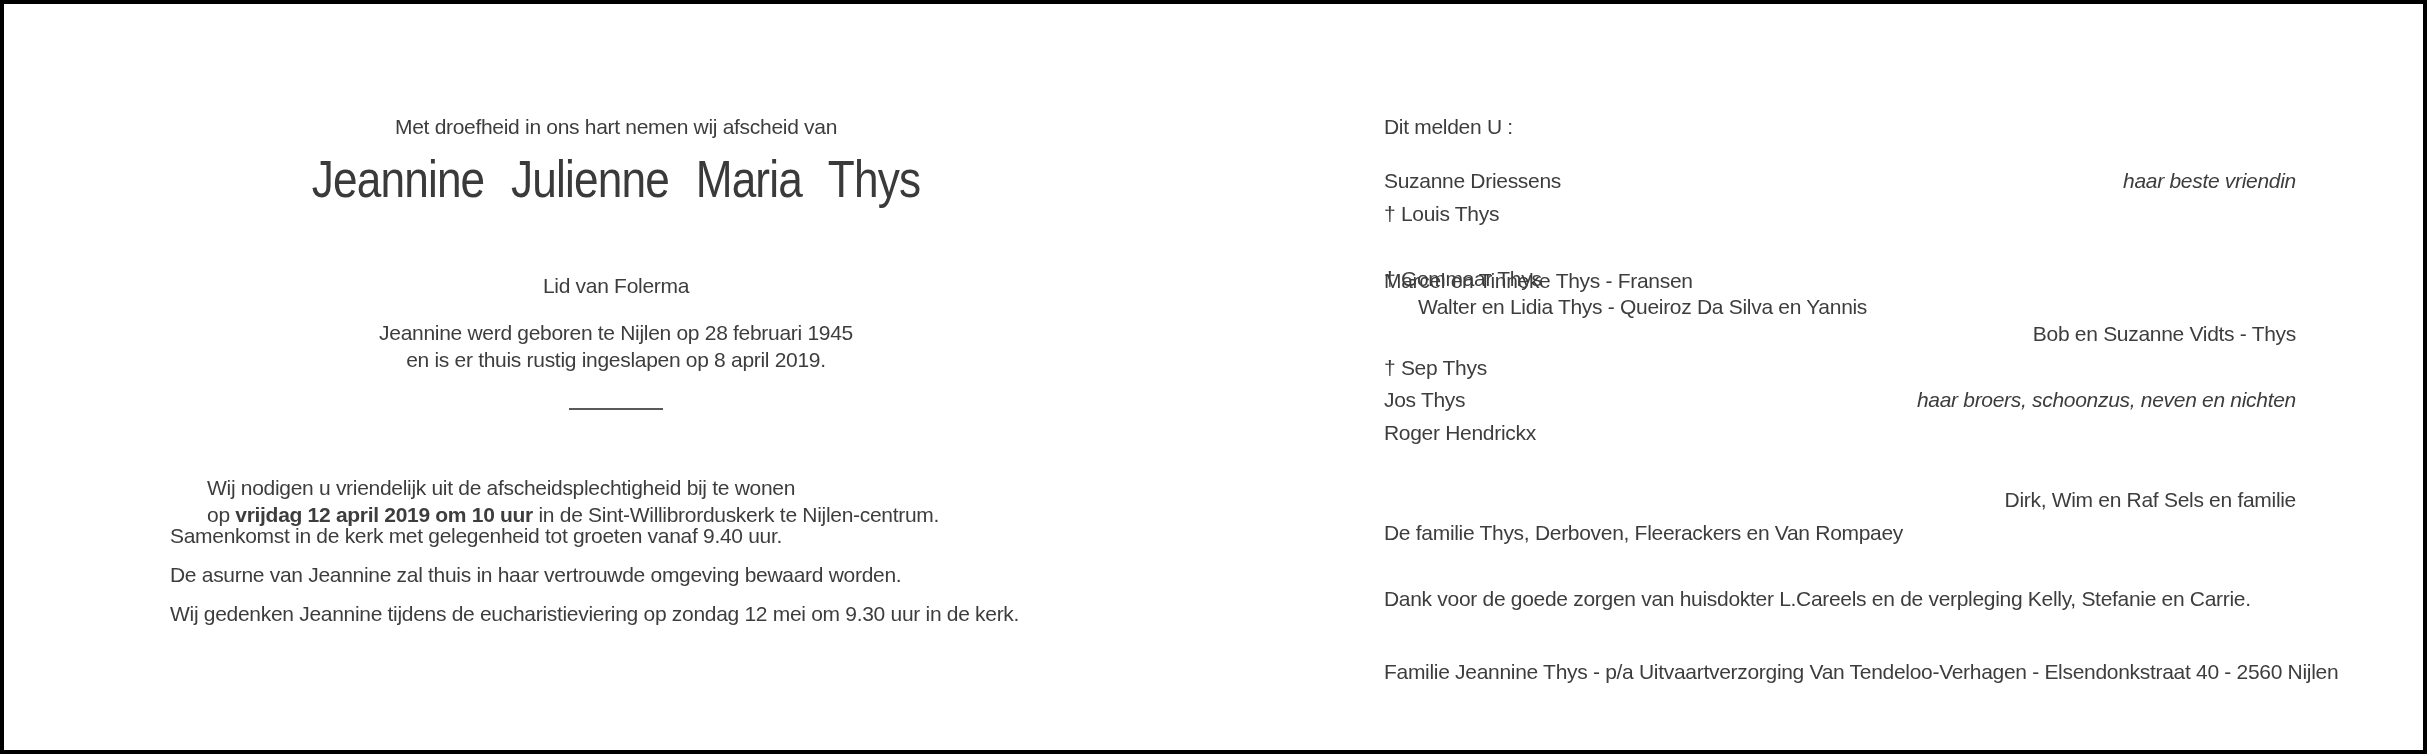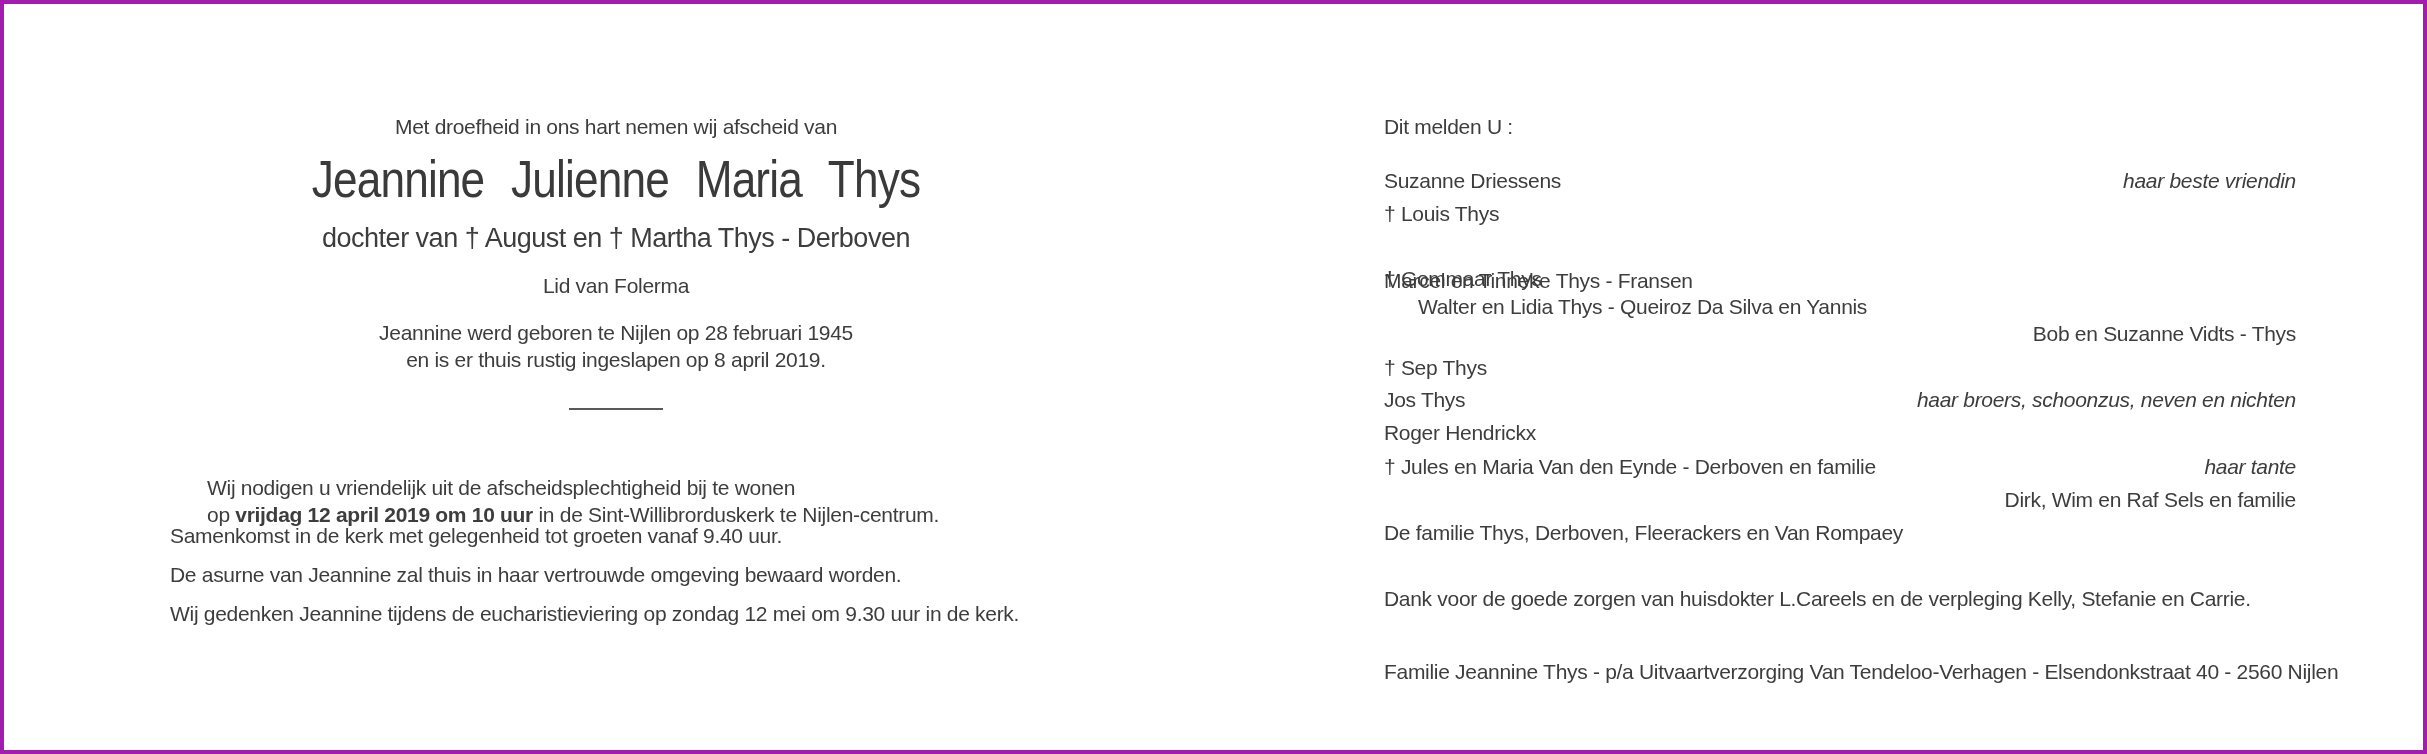--- a/index.html
+++ b/index.html
@@ -1,21 +1,21 @@
 <!DOCTYPE html>
 <html><head>
 <meta charset="utf-8">
 <style>
   html, body { margin:0; padding:0; background:#ffffff; }
   .page {
     position:relative;
     width:2427px; height:754px;
     box-sizing:border-box;
     background:#ffffff;
-    border:4px solid #a21caf;
+    border:4px solid #000000;
     overflow:hidden;
     font-family:"Liberation Sans","DejaVu Sans",sans-serif;
     color:#3d3d3d;
     font-size:21px;
     line-height:25px;
     letter-spacing:-0.3px;
   }
   .col { position:absolute; top:0; height:100%; }
   .left-col  { left:166px;  width:892px; }
   .right-col { left:1380px; width:912px; }
@@ -52,21 +52,20 @@
   .r-contact { top:655px; text-align:center; }
 </style>
 </head>
 <body>
 
 <div class="page">
 
   <div class="col left-col">
     <div class="line center l-intro">Met droefheid in ons hart nemen wij afscheid van</div>
     <div class="line center l-name">Jeannine Julienne Maria Thys</div>
-    <div class="line center l-parents">dochter van † August en † Martha Thys - Derboven</div>
     <div class="line center l-membership">Lid van Folerma</div>
     <div class="line center l-birth">
       <div>Jeannine werd geboren te Nijlen op 28 februari 1945</div>
       <div>en is er thuis rustig ingeslapen op 8 april 2019.</div>
     </div>
     <div class="l-divider"></div>
     <div class="line l-invite">
       <div>Wij nodigen u vriendelijk uit de afscheidsplechtigheid bij te wonen</div>
       <div><span>op </span><span class="bold">vrijdag 12 april 2019 om 10 uur</span><span> in de Sint-Willibrorduskerk te Nijlen-centrum.</span></div>
     </div>
@@ -100,24 +99,20 @@
     <div class="r-row r6">
       <span class="name">† Sep Thys</span>
     </div>
     <div class="r-row r7">
       <span class="name">Jos Thys</span>
       <span class="relation">haar broers, schoonzus, neven en nichten</span>
     </div>
     <div class="r-row r8">
       <span class="name">Roger Hendrickx</span>
     </div>
-    <div class="r-row r9">
-      <span class="name">† Jules en Maria Van den Eynde - Derboven en familie</span>
-      <span class="relation">haar tante</span>
-    </div>
     <div class="r-row r10">
       <span class="name">Dirk, Wim en Raf Sels en familie</span>
     </div>
     <div class="r-row r11">
       <span class="name">De familie Thys, Derboven, Fleerackers en Van Rompaey</span>
     </div>
 
     <div class="line r-thanks">Dank voor de goede zorgen van huisdokter L.Careels en de verpleging Kelly, Stefanie en Carrie.</div>
     <div class="line r-contact">Familie Jeannine Thys - p/a Uitvaartverzorging Van Tendeloo-Verhagen - Elsendonkstraat 40 - 2560 Nijlen</div>
   </div>

